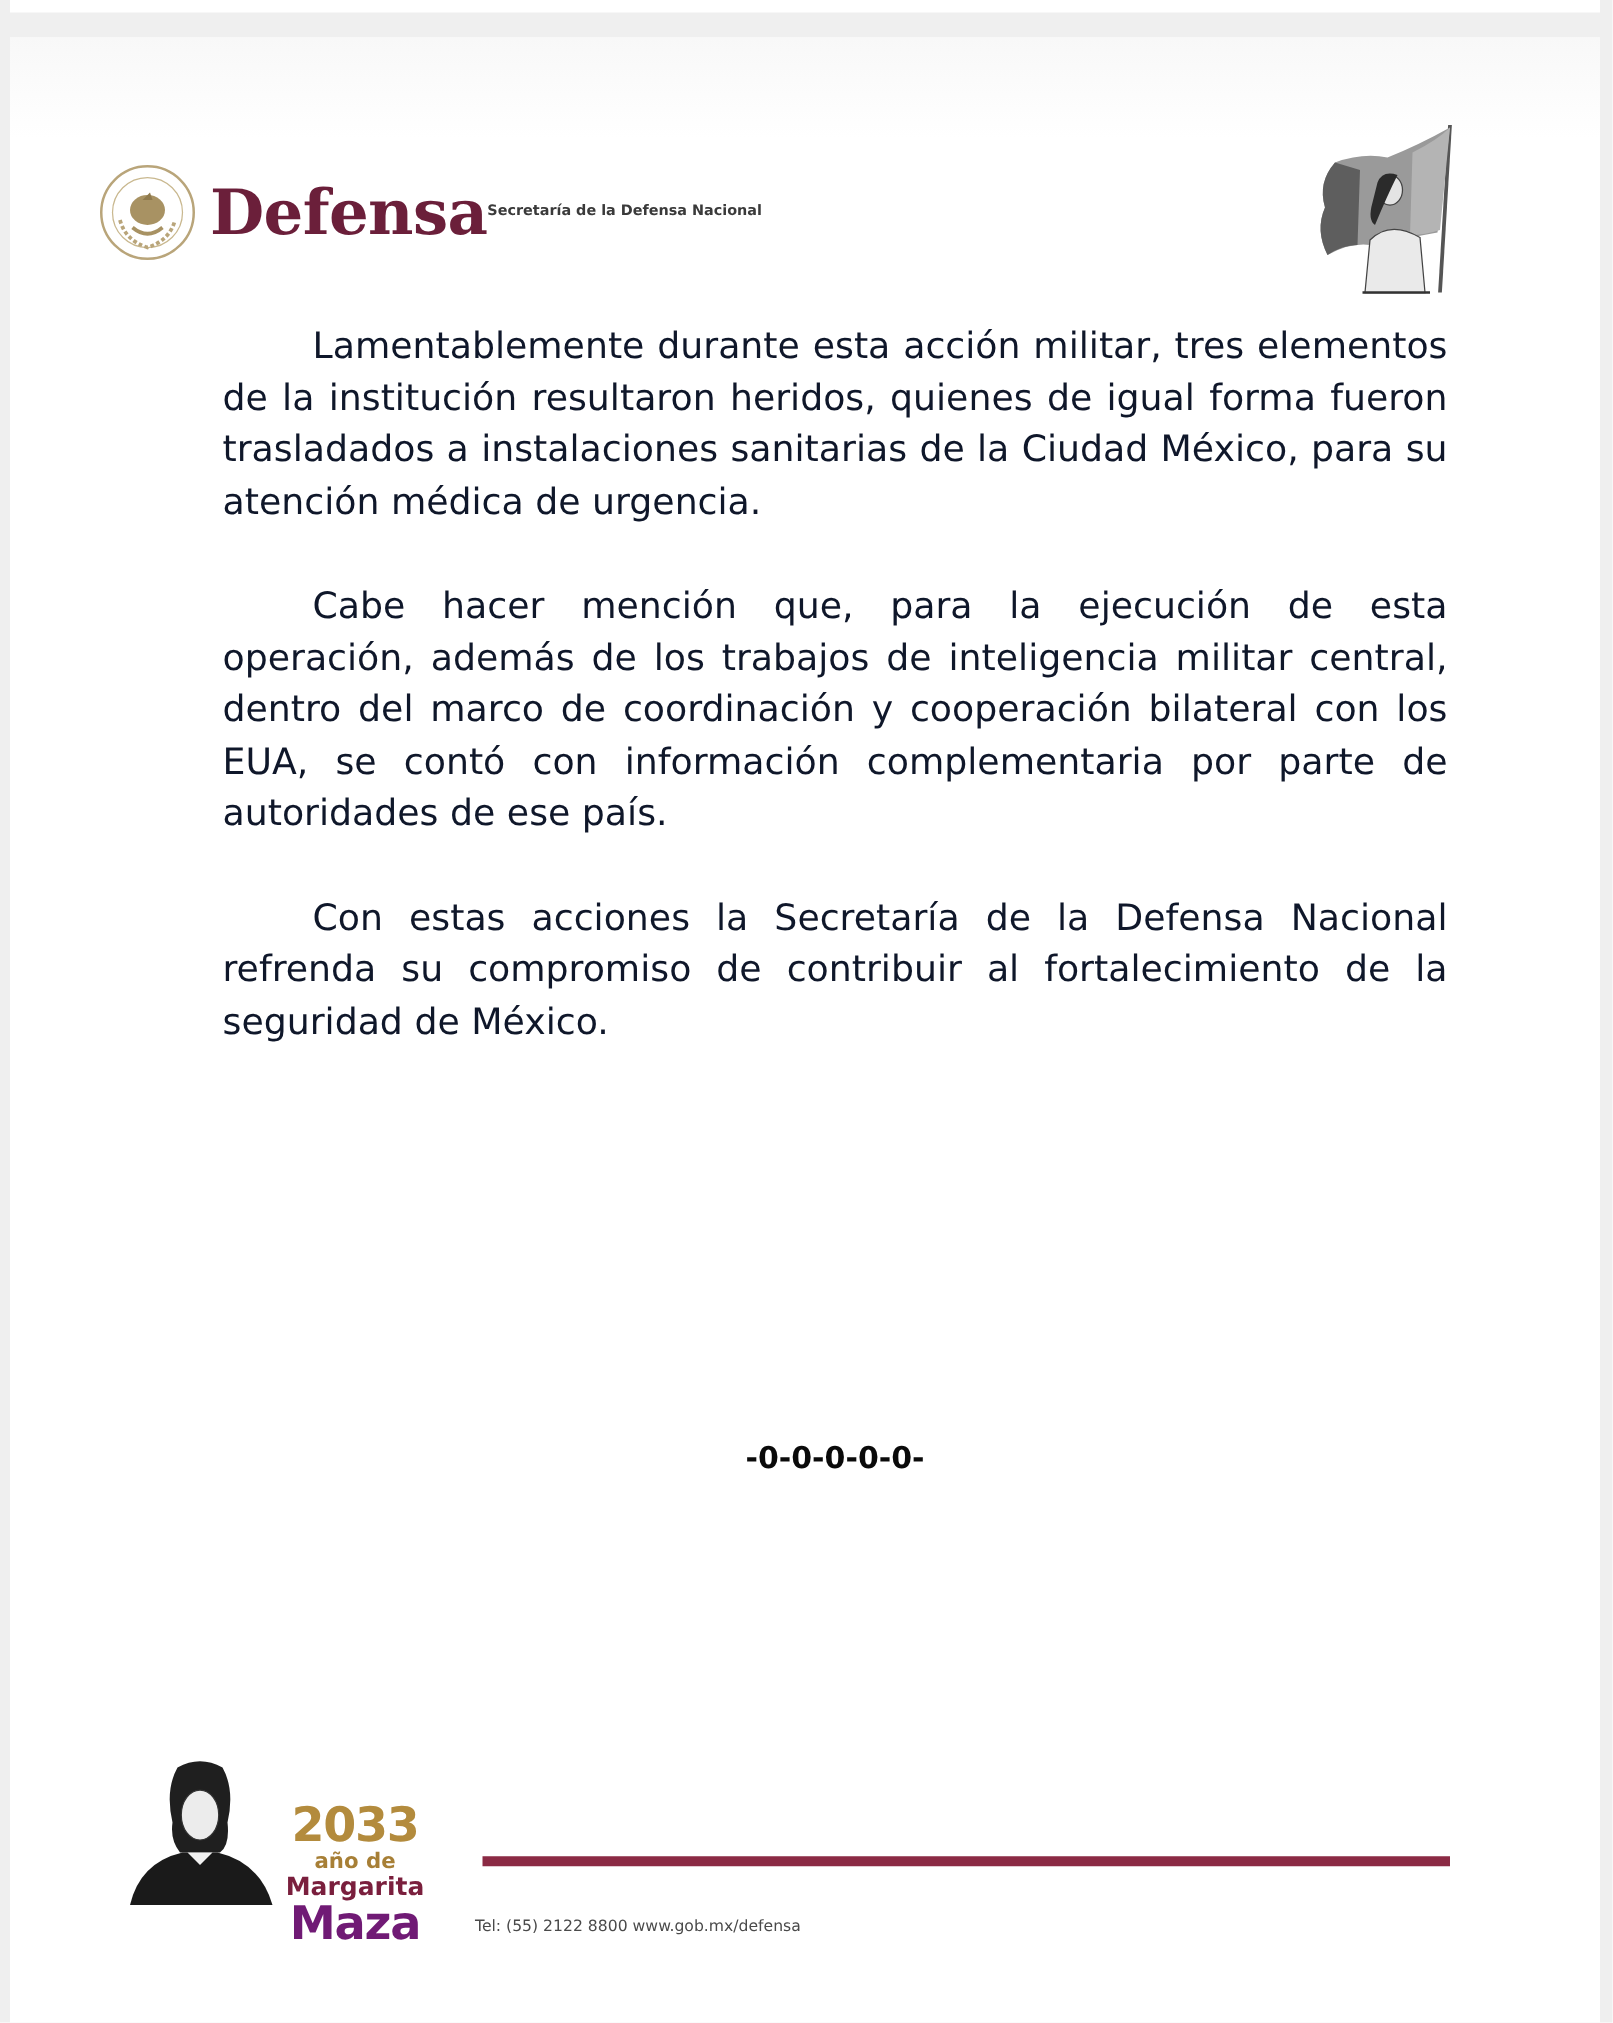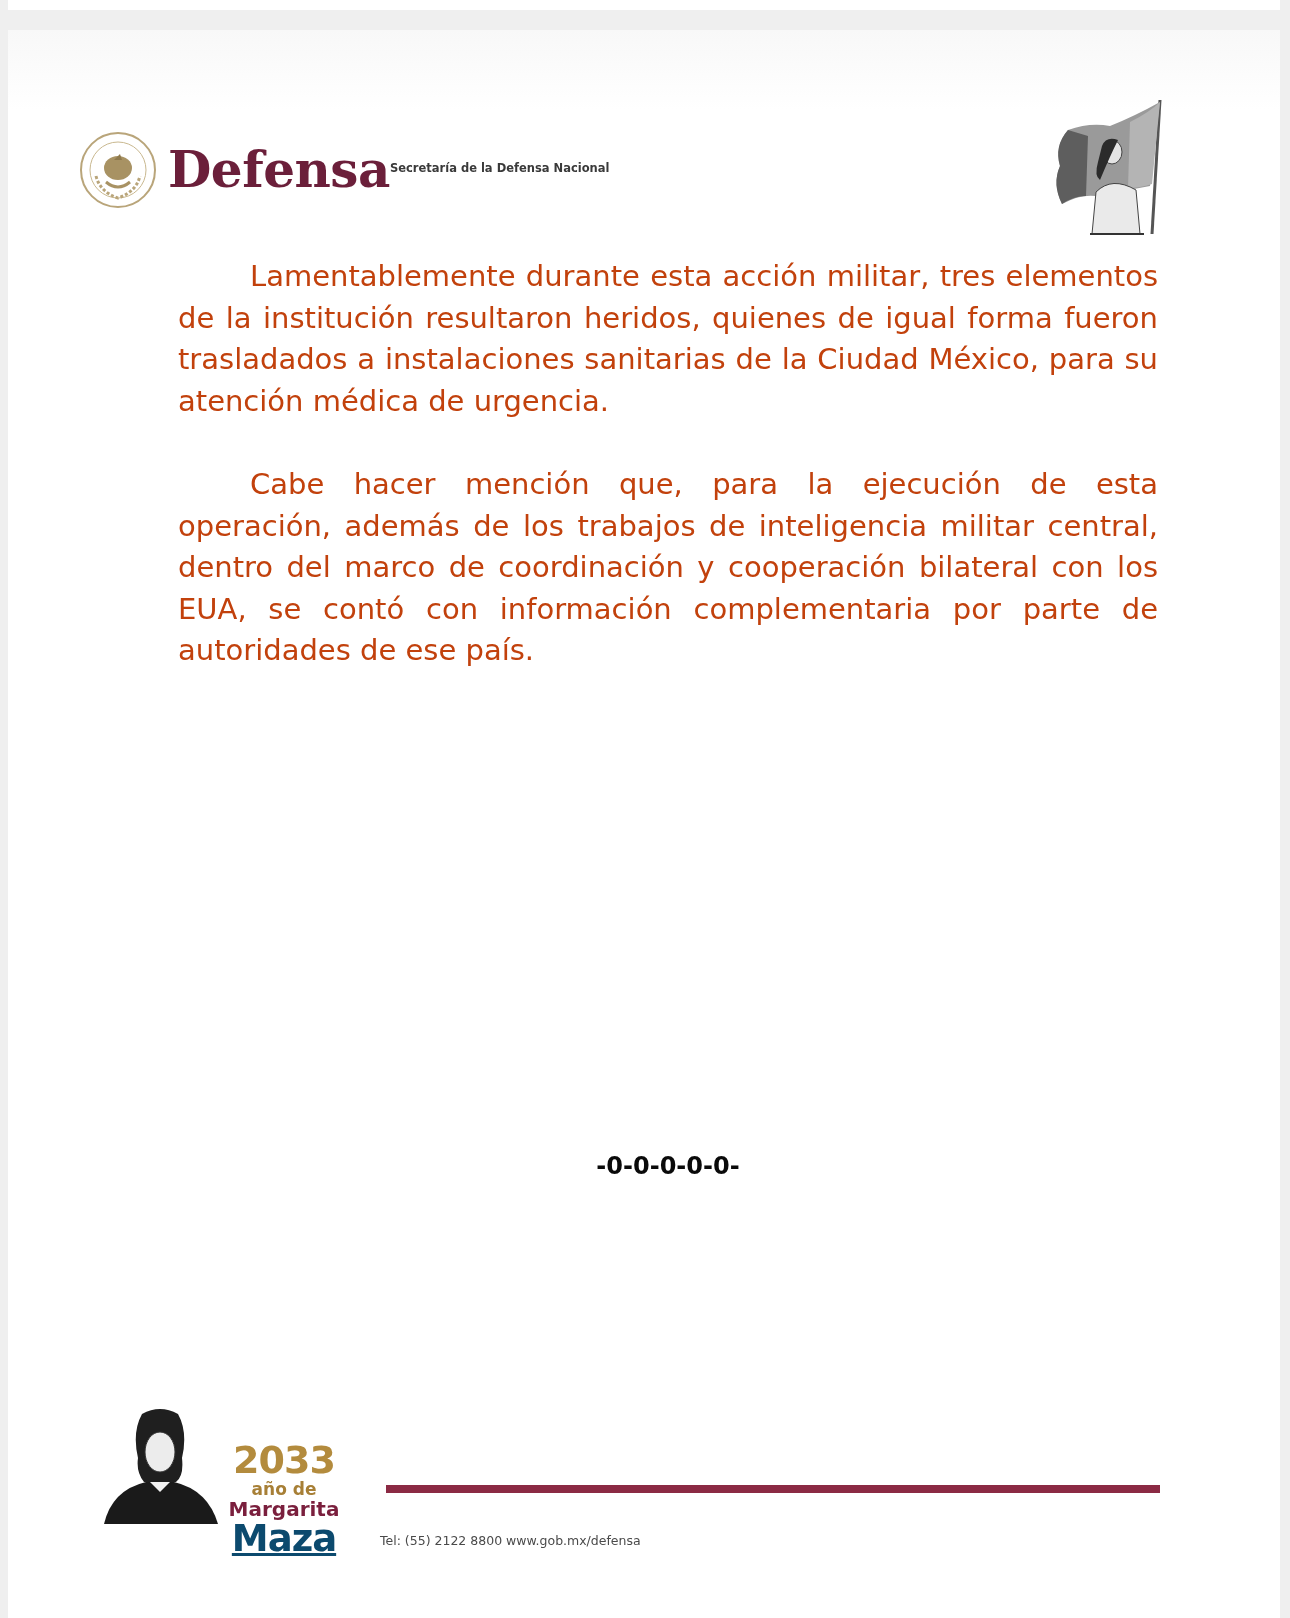--- a/index.html
+++ b/index.html
@@ -35,21 +35,21 @@
       font-family: "DejaVu Sans", sans-serif; font-weight: bold;
       font-size: 11.5px; color: #3a3a3a; margin-top: 18px;
     }
     .heroine {
       position: absolute; left: 1032px; top: 66px; width: 140px; height: 140px;
     }
     
     .content {
       position: absolute; left: 178px; top: 256px; width: 980px;
       font-family: "DejaVu Sans", "Liberation Sans", sans-serif;
-      font-size: 29px; line-height: 41.6px; color: #c2410c;
+      font-size: 29px; line-height: 41.6px; color: #0f172a;
       text-align: justify;
     }
     .content p { margin: 0 0 41.6px 0; text-indent: 72px; }
     .motto {
       position: absolute; left: 178px; top: 1086px; width: 980px;
       text-align: center; font-weight: bold; font-size: 25.5px; color: #0a0a0a;
       font-family: "DejaVu Sans", sans-serif; letter-spacing: -0.4px;
     }
     .separator {
       position: absolute; left: 178px; top: 1152px; width: 980px;
@@ -57,21 +57,21 @@
     }
     
     .footer-portrait { position: absolute; left: 88px; top: 1406px; width: 130px; height: 118px; }
     .year-block {
       position: absolute; left: 216px; top: 1410px; width: 120px; text-align: center;
       font-family: "DejaVu Sans", sans-serif; font-weight: bold;
     }
     .year { font-size: 38px; color: #b38b3d; line-height: 40px; letter-spacing: -1px; }
     .ano { font-size: 17px; color: #a77f36; line-height: 18px; }
     .margarita { font-size: 20px; color: #7a1f3d; line-height: 22px; }
-    .maza { font-size: 37px; color: #0c4a6e; line-height: 38px; letter-spacing: -1px; text-decoration: underline; }
+    .maza { font-size: 37px; color: #701a75; line-height: 38px; letter-spacing: -1px; }
     .footer-bar {
       position: absolute; left: 378px; top: 1455px; width: 774px; height: 8px;
       background: #8b2a44;
     }
     .footer-address {
       position: absolute; left: 372px; top: 1482px; font-size: 12.5px; color: #4a4a4a;
       font-family: "DejaVu Sans", sans-serif; white-space: nowrap; letter-spacing: -0.1px;
     }
     .footer-contact {
       position: absolute; left: 372px; top: 1503px; font-size: 12.5px; color: #4a4a4a;
@@ -108,20 +108,21 @@
     <path d="M90 26 Q110 16 120 6 L112 88 Q100 92 88 92 Z" fill="#b4b4b4"></path>
     <ellipse cx="72" cy="56" rx="10" ry="12" fill="#e4e4e4" stroke="#444" stroke-width="1"></ellipse>
     <path d="M62 50 Q66 40 78 44 Q70 60 60 84 Q54 80 58 66 Z" fill="#2b2b2b"></path>
     <path d="M52 138 L56 96 Q72 80 96 94 L100 138 Z" fill="#eaeaea" stroke="#444" stroke-width="1"></path>
     <line x1="50" y1="138" x2="104" y2="138" stroke="#333" stroke-width="2"></line>
   </svg>
 
   <div class="content" style="left:170px; top:226px;">
     <p>Lamentablemente durante esta acción militar, tres elementos de la institución resultaron heridos, quienes de igual forma fueron trasladados a instalaciones sanitarias de la Ciudad México, para su atención médica de urgencia.</p>
     <p>Cabe hacer mención que, para la ejecución de esta operación, además de los trabajos de inteligencia militar central, dentro del marco de coordinación y cooperación bilateral con los EUA, se contó con información complementaria por parte de autoridades de ese país.</p>
+    <p>Con estas acciones la Secretaría de la Defensa Nacional refrenda su compromiso de contribuir al fortalecimiento de la seguridad de México.</p>
   </div>
 
   <div class="separator" style="left:170px; top:1122px;">-0-0-0-0-0-</div>
 
   <svg class="footer-portrait" viewBox="0 0 130 118" style="top:1376px;">
     <path d="M46 8 Q64 -2 82 8 Q92 26 86 52 Q88 70 80 76 L48 76 Q40 66 42 52 Q36 26 46 8 Z" fill="#1f1f1f"></path>
     <ellipse cx="64" cy="46" rx="15" ry="20" fill="#ececec" stroke="#333" stroke-width="1"></ellipse>
     <path d="M8 118 Q16 84 50 76 L78 76 Q112 84 122 118 Z" fill="#1a1a1a"></path>
     <path d="M54 76 L64 86 L74 76 Z" fill="#f2f2f2"></path>
   </svg>

